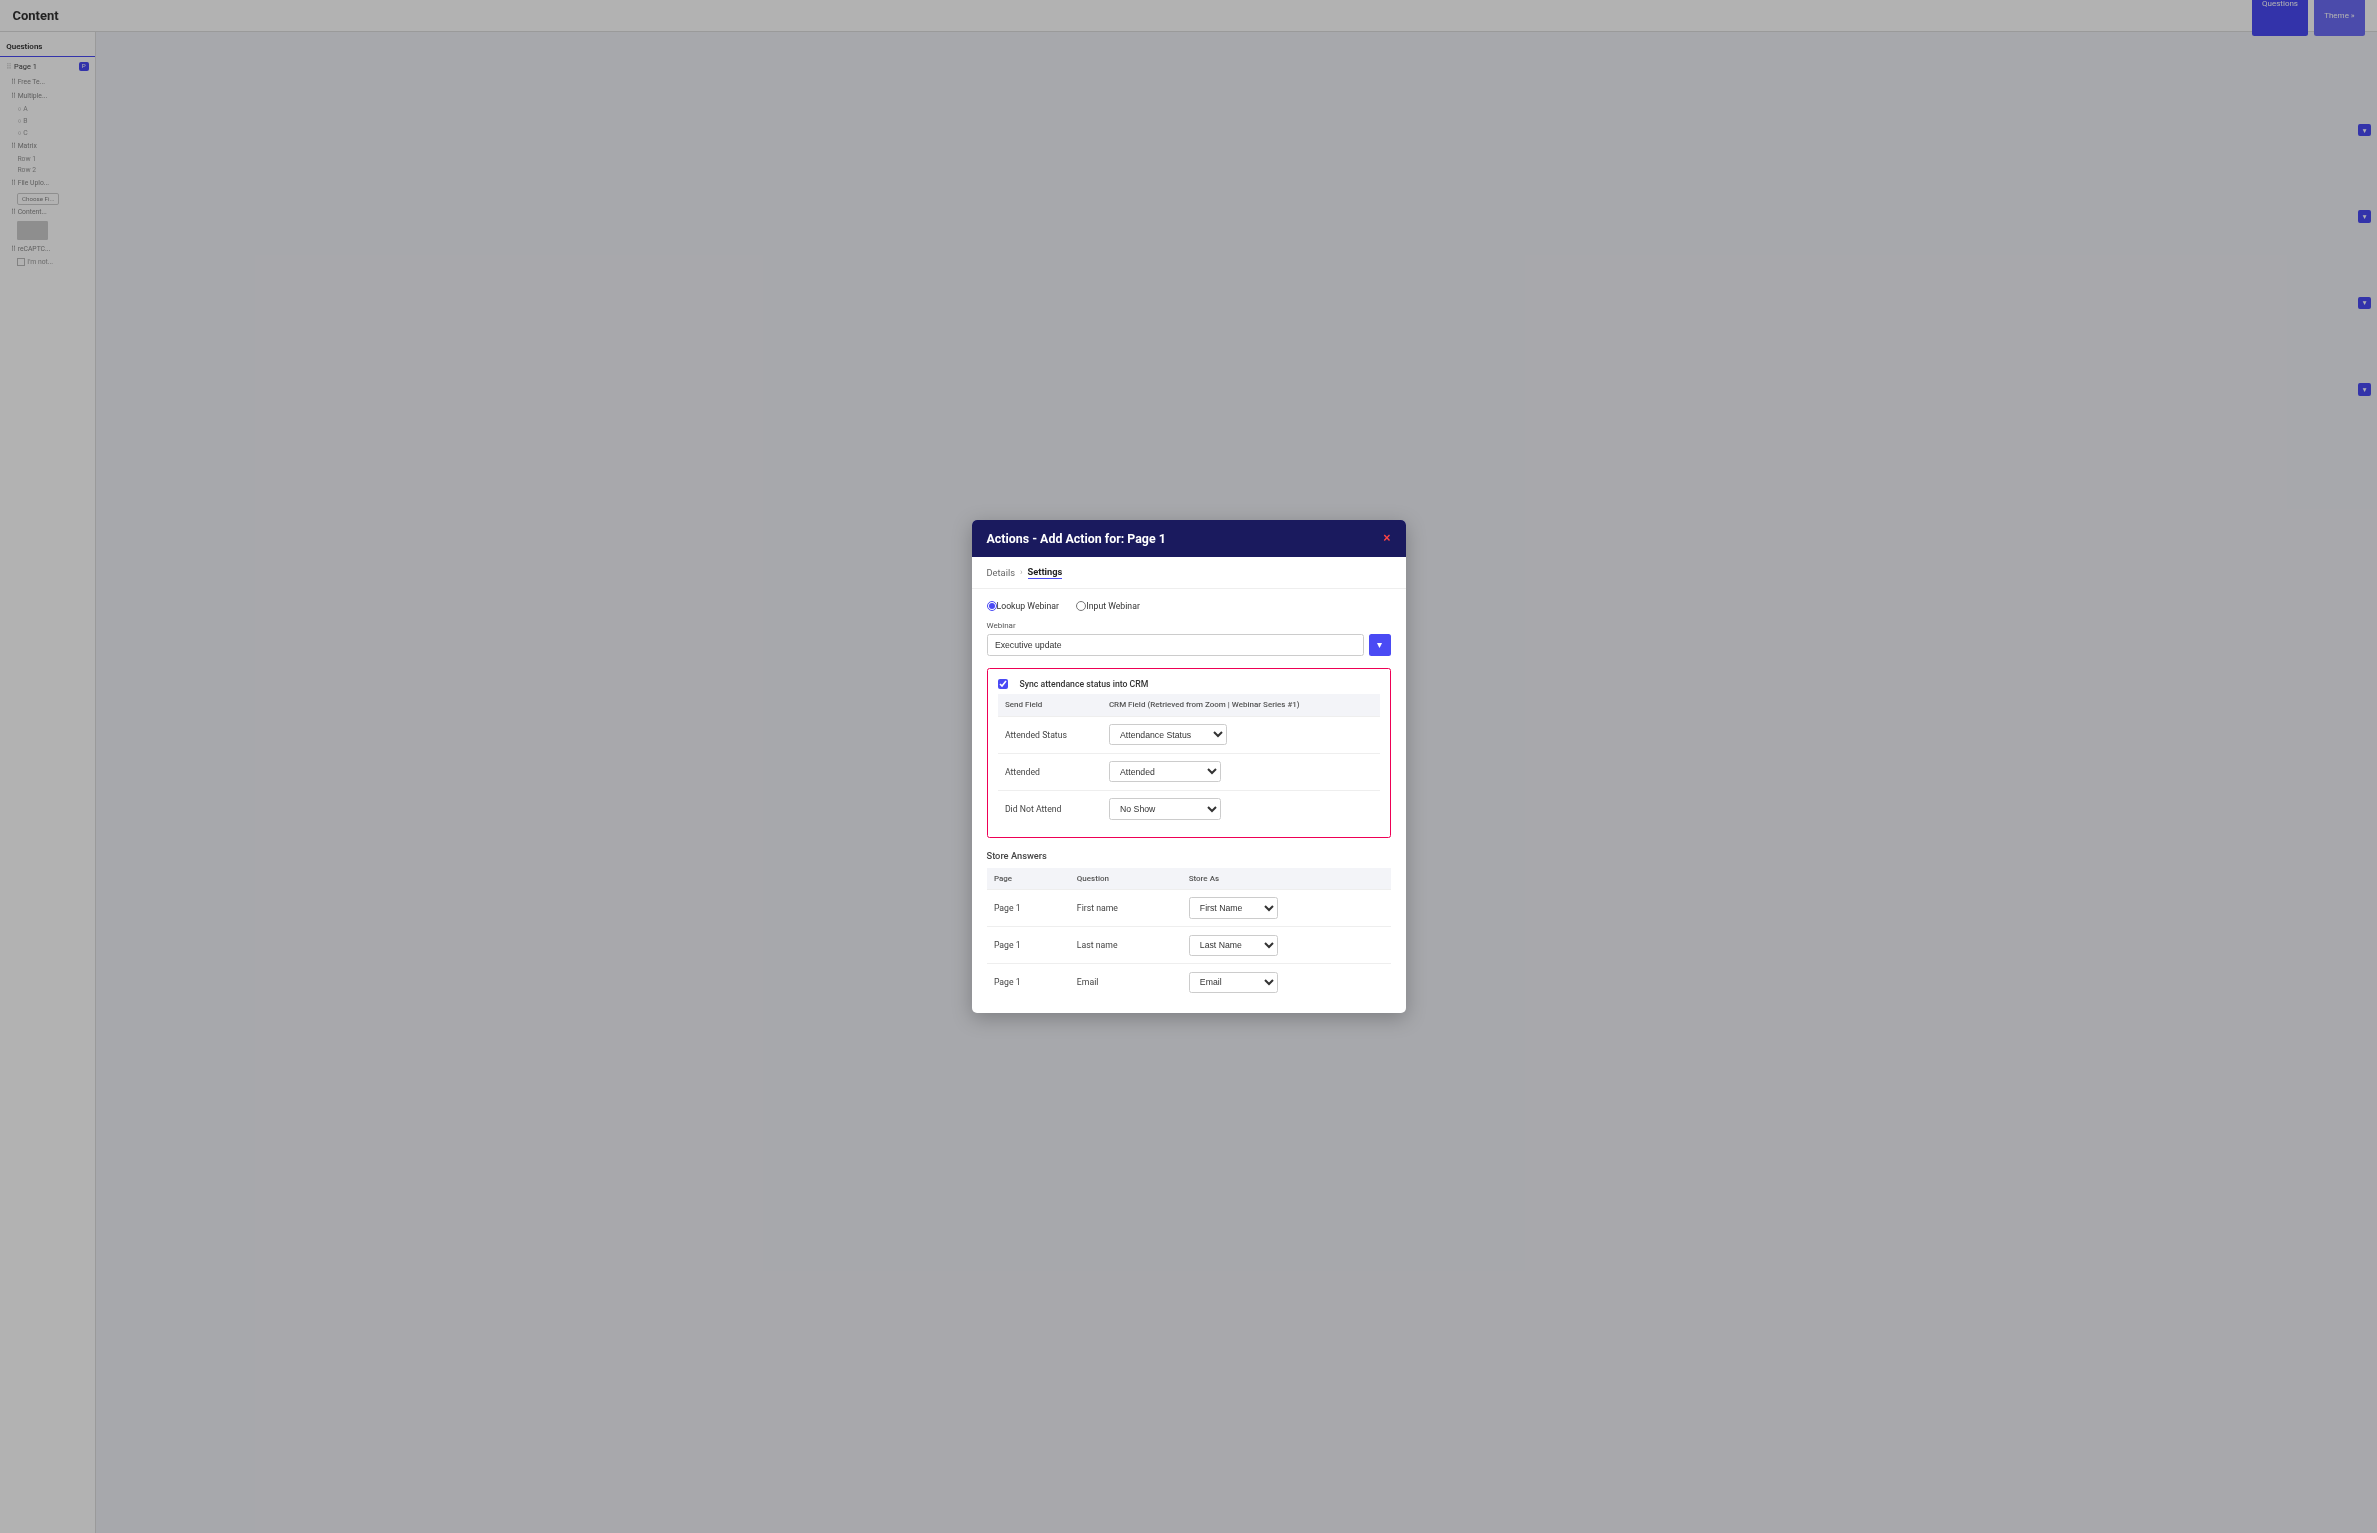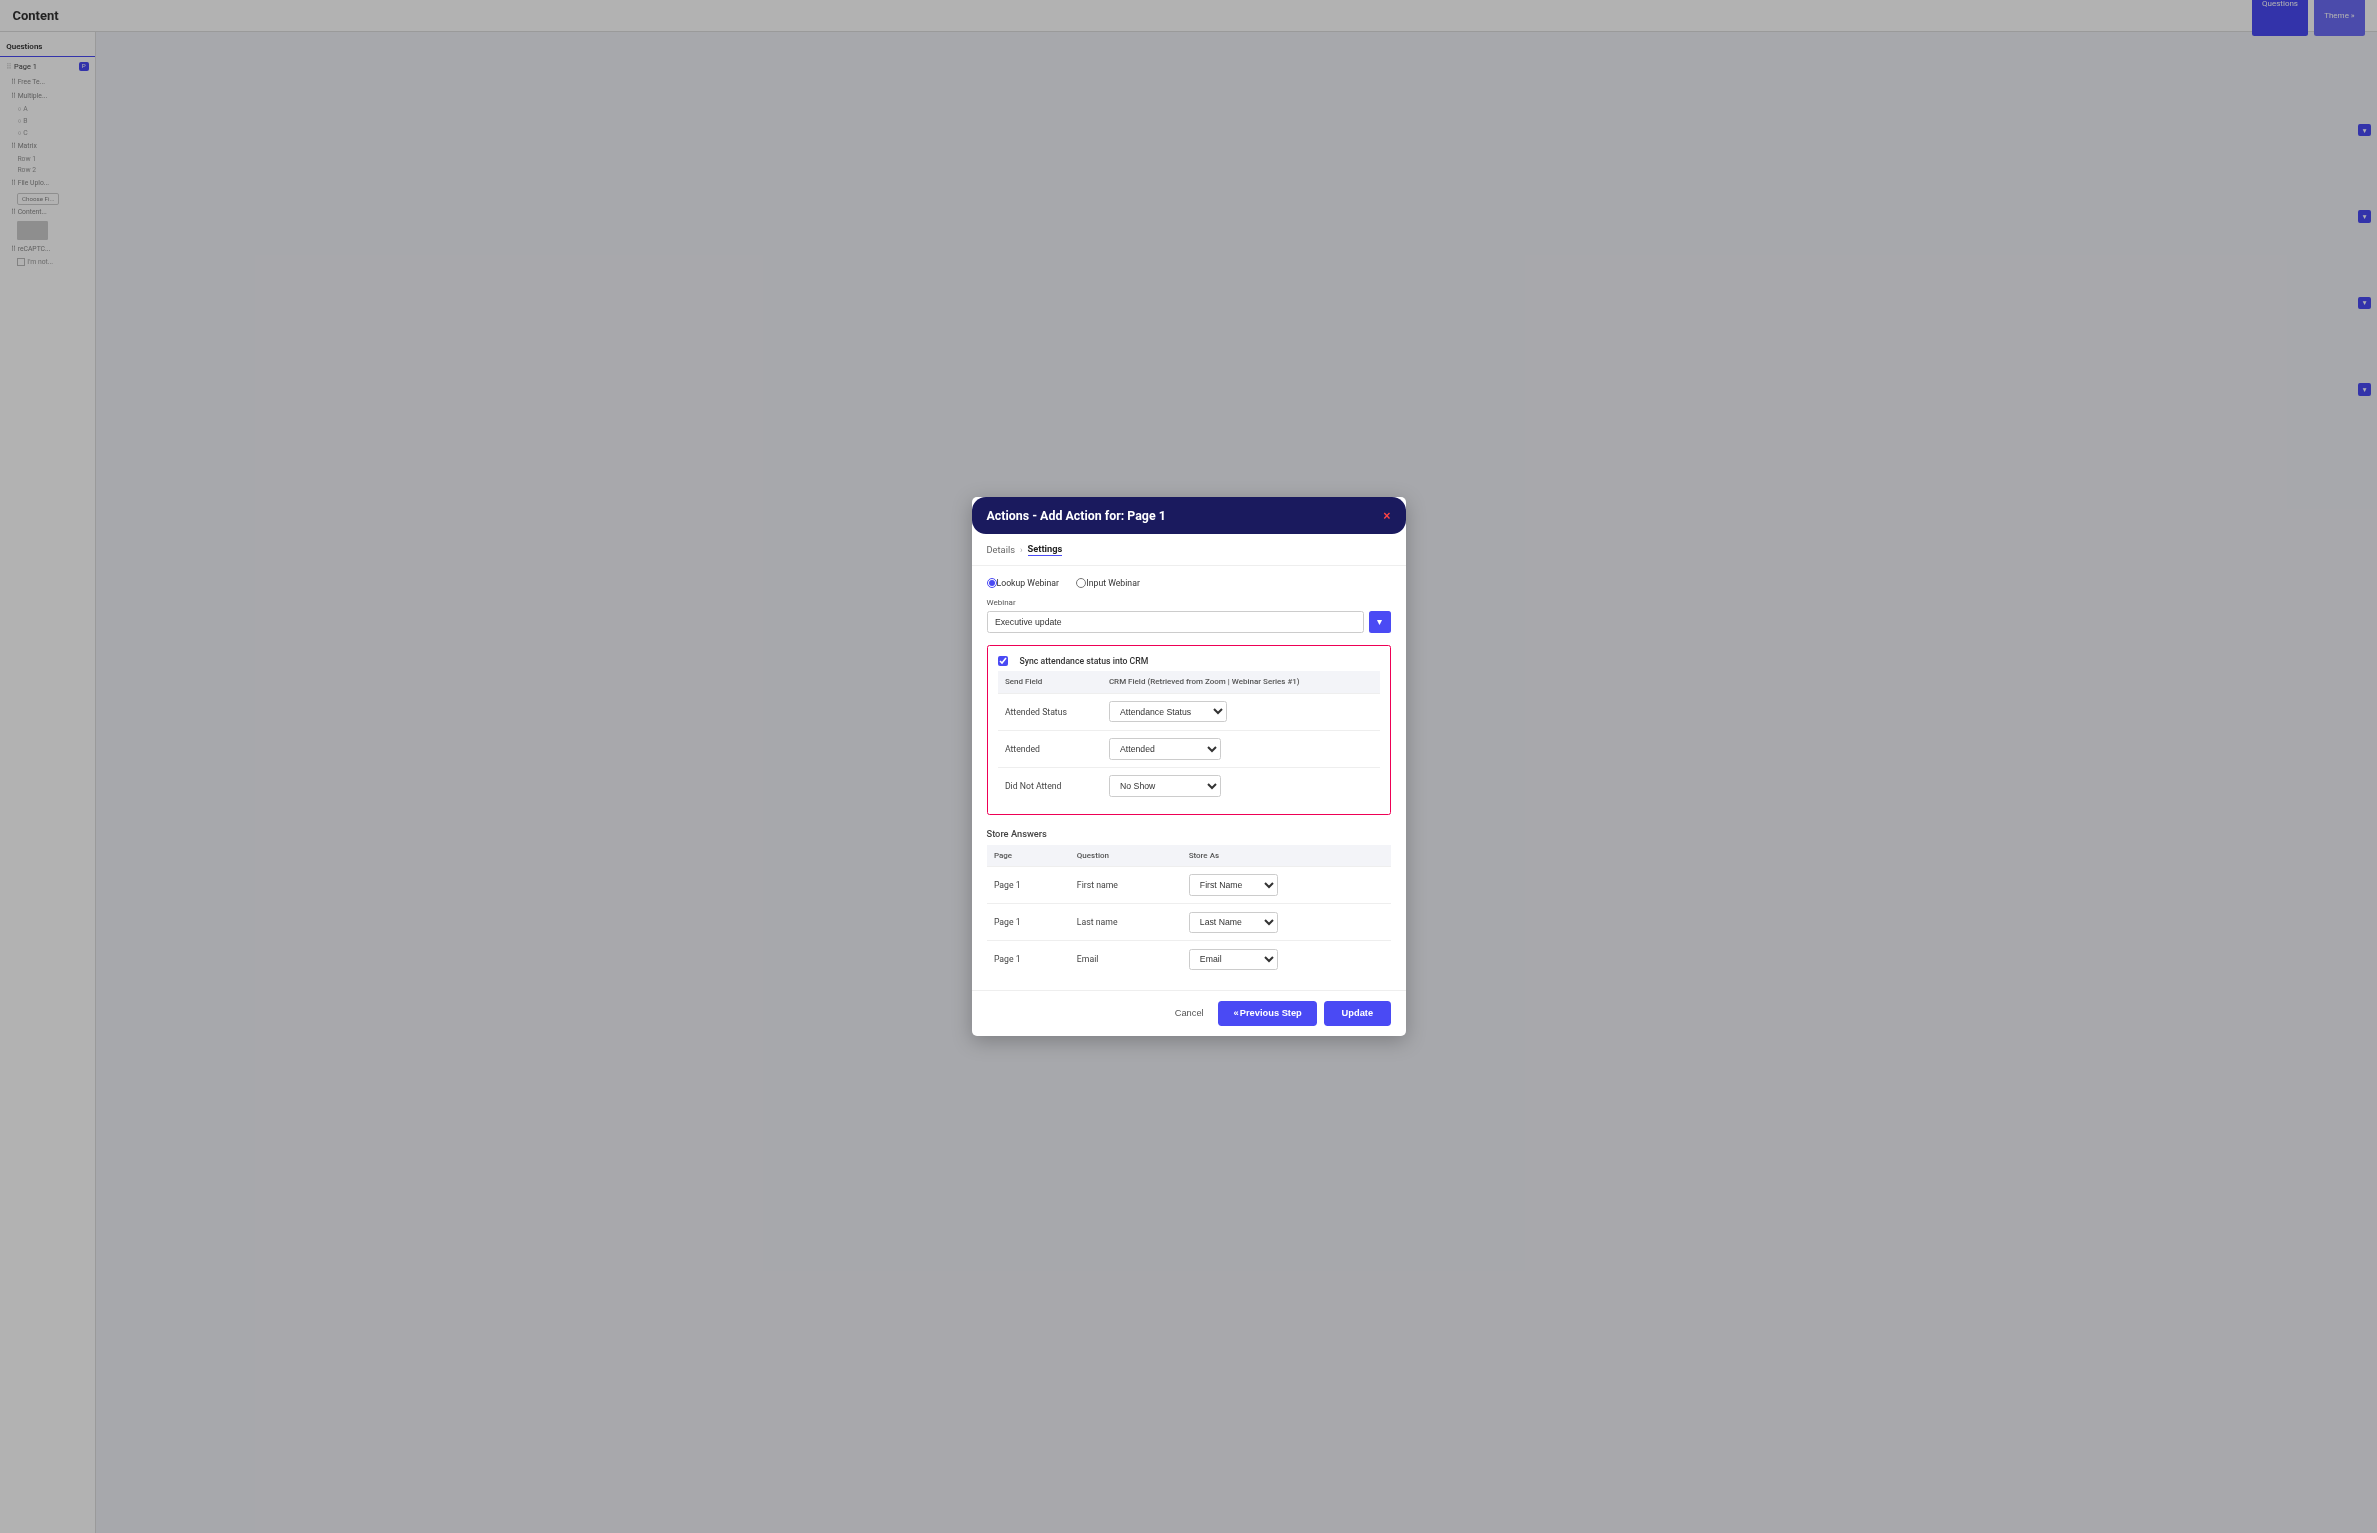--- a/index.html
+++ b/index.html
@@ -59,21 +59,20 @@
       z-index: 11;
       overflow: hidden;
     }
 
     .modal-header {
       background: #1a1a5e;
       padding: 11px 15px;
       display: flex;
       align-items: center;
       justify-content: space-between;
-      border-radius: 14px;
     }
 
     .modal-title {
       color: white;
       font-size: 12.4px;
       font-weight: 700;
     }
 
     .modal-close {
       color: #ff4444;
@@ -502,23 +501,15 @@
                   <option selected="">Email</option>
                   <option>Phone</option>
                 </select>
               </td>
             </tr>
           </tbody>
         </table>
       </div>
     </div>
 
-    <div class="modal-footer">
-      <button class="btn-cancel">Cancel</button>
-      <button class="btn-prev">
-        <span>«</span>
-        <span style="margin-left:-2.5px;"> Previous Step</span>
-      </button>
-      <button class="btn-update">Update</button>
-    </div>
   </div>
 </div>
 
 
 </body></html>

